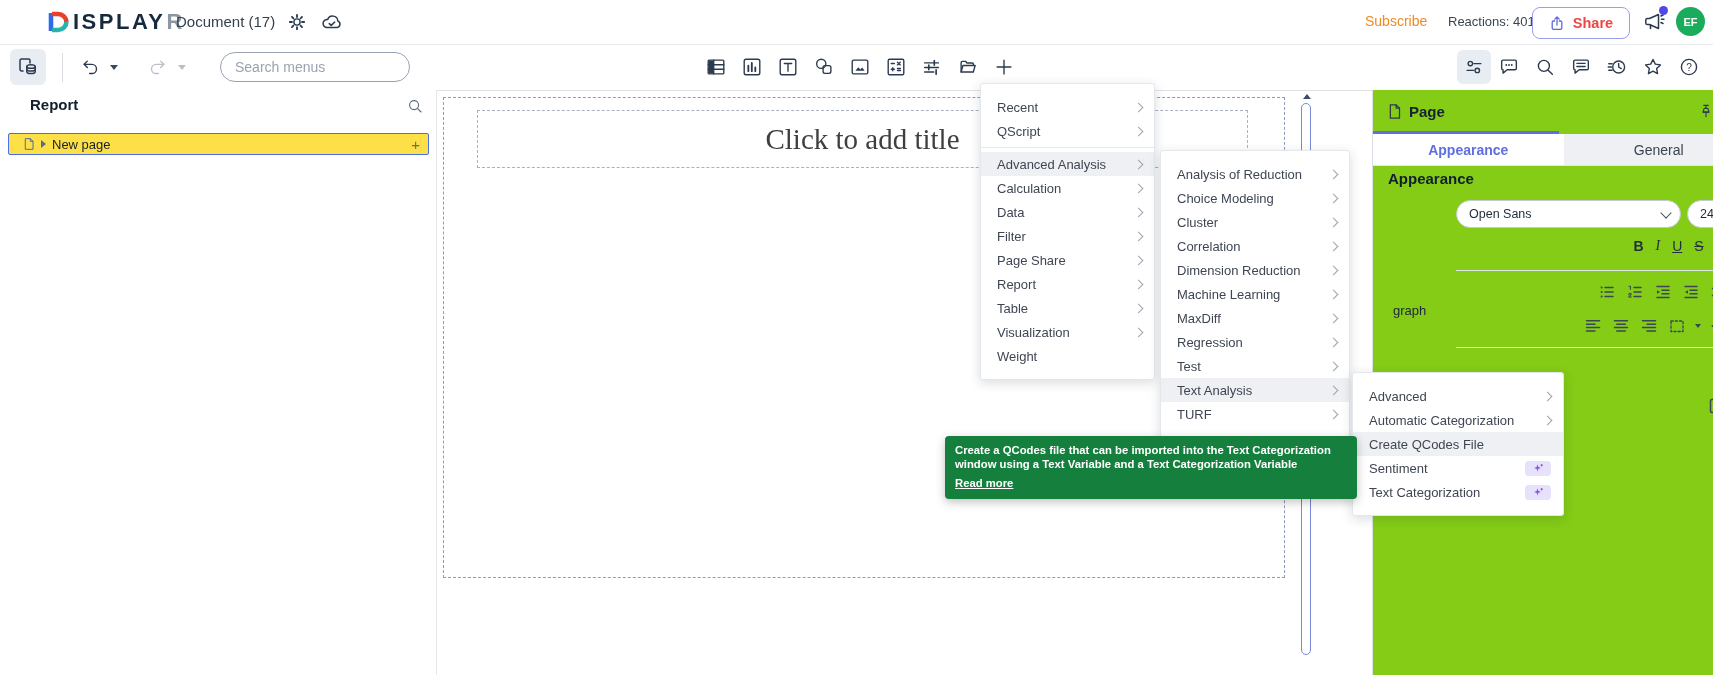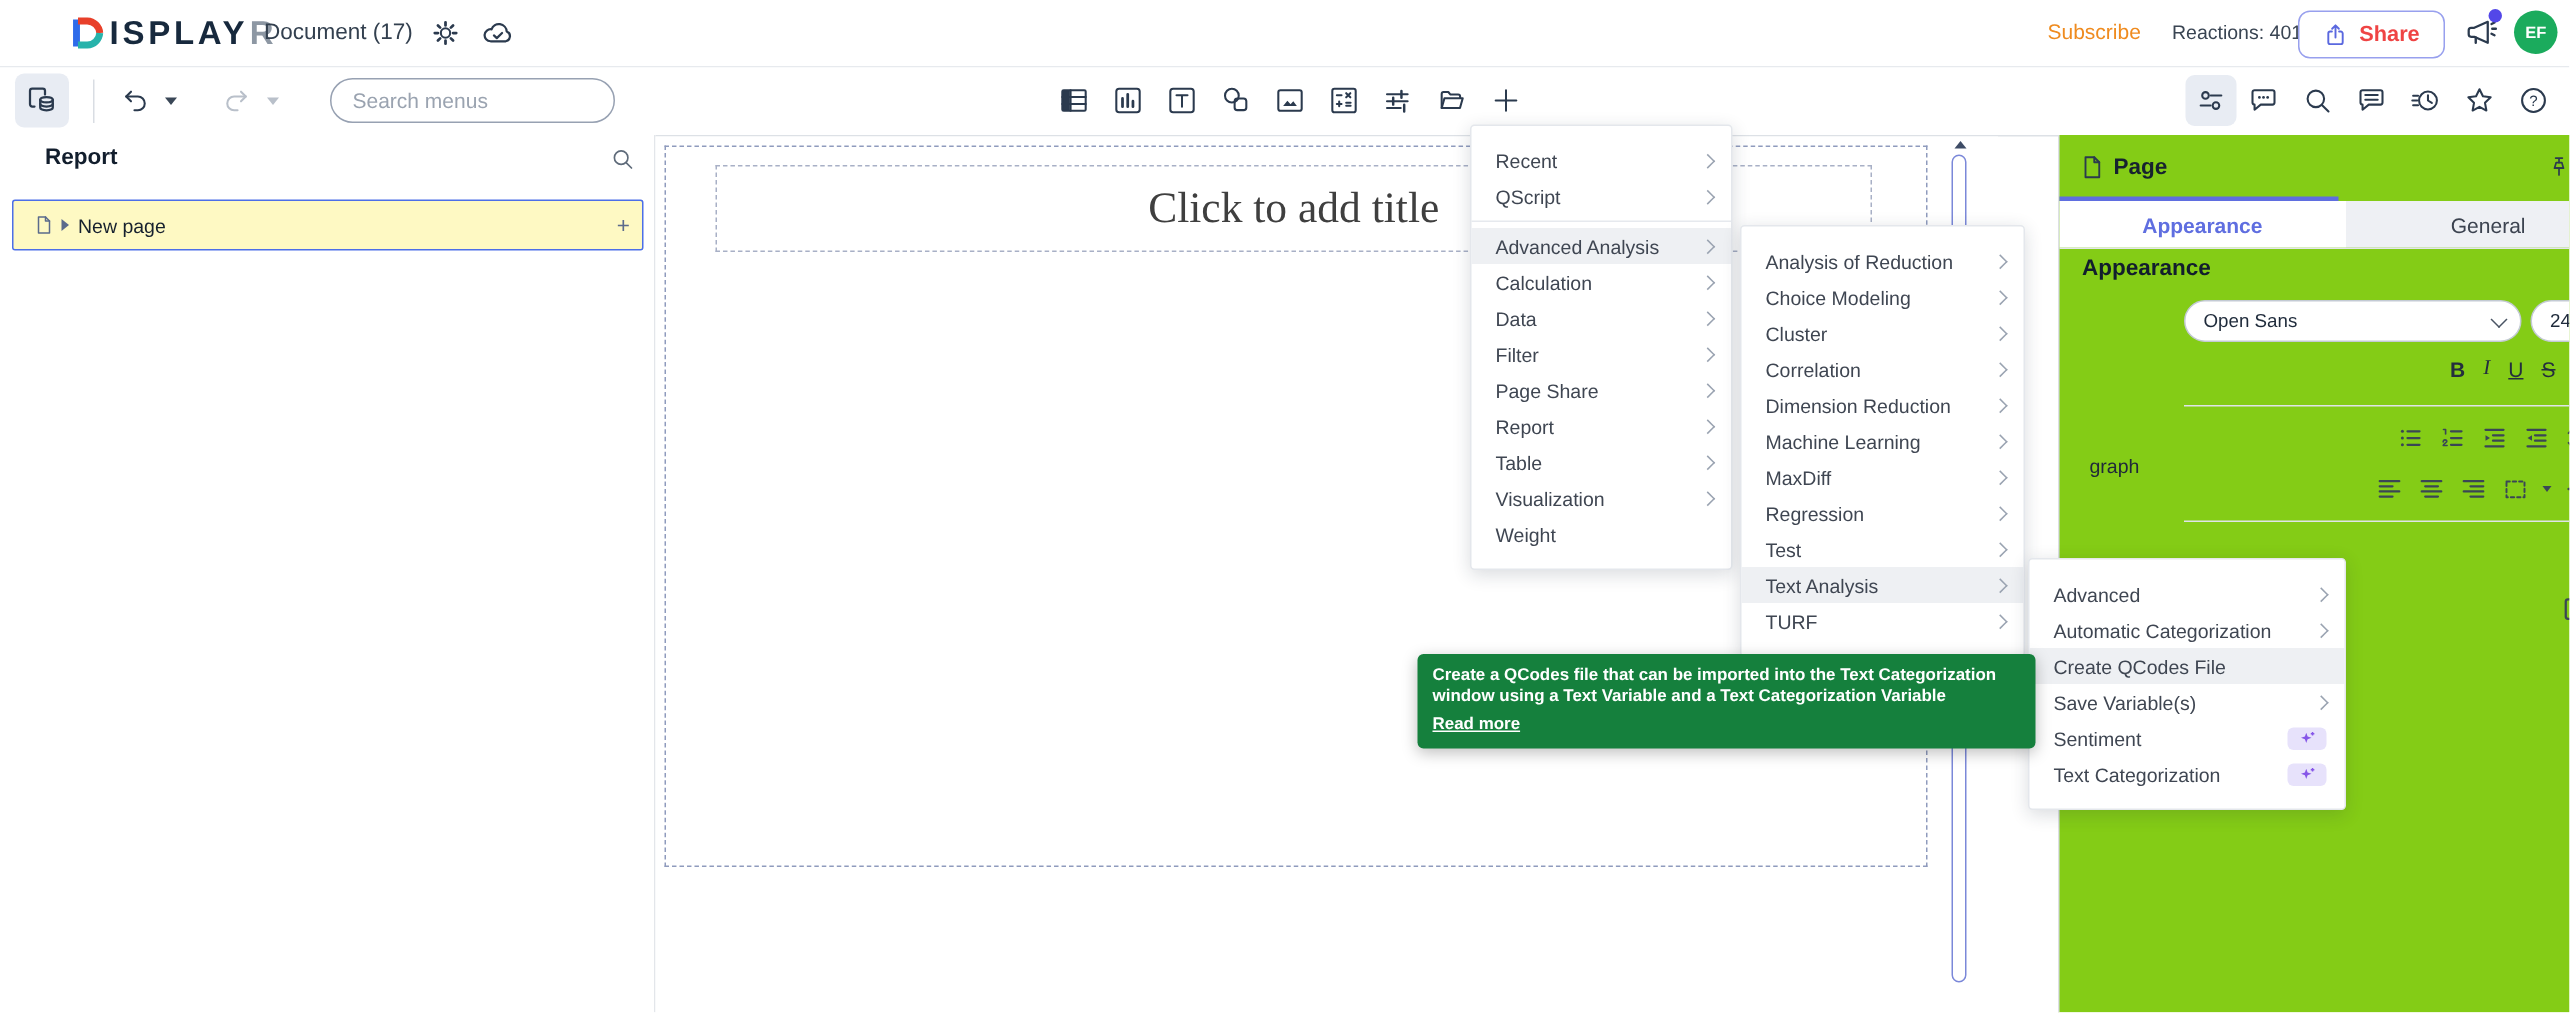--- a/index.html
+++ b/index.html
@@ -14,21 +14,21 @@
   #toolbar{left:0;top:45px;width:1713px;height:45px;border-bottom:1px solid #dde1e6;background:#fff;}
   .logo{display:flex;align-items:center;gap:1px;}
   .logo-main{font-size:22px;font-weight:800;letter-spacing:2.5px;color:#17293d;}
   .logo-r{font-size:22px;font-weight:600;letter-spacing:2.5px;color:#8d97a3;}
   .searchbox{box-sizing:border-box;width:190px;height:30px;border:1px solid #97a1b2;border-radius:15px;padding:0 14px;font-size:14px;color:#33404f;outline:none;font-family:"Liberation Sans",sans-serif;}
   .searchbox::placeholder{color:#9aa3b0;}
   .caret{width:0;height:0;border-left:4px solid transparent;border-right:4px solid transparent;border-top:5px solid #3a4757;}
   .caret.dim{border-top-color:#b9c0ca;}
   
   #sidebar{left:0;top:90px;width:436px;height:585px;border-right:1px solid #e3e6ea;background:#fff;}
-  .pagerow{box-sizing:border-box;display:flex;align-items:center;gap:6px;background:#fef9c3;border:1px solid #4c6fe8;border-radius:2px;padding:0 8px 0 14px;height:34px;}
+  .pagerow{box-sizing:border-box;display:flex;align-items:center;gap:6px;background:#fde047;border:1px solid #4c6fe8;border-radius:2px;padding:0 8px 0 14px;height:22px;}
   .tri-right{width:0;height:0;border-top:4px solid transparent;border-bottom:4px solid transparent;border-left:5px solid #5b6b8c;}
   
   .dash{border:1px dashed #8f9bbd;}
   .dash2{border:1px dashed #a8b0c6;font-family:Liberation Serif, serif;}
   
   #panel{left:1372px;top:90px;width:381px;height:585px;border-left:1px solid #dcdfe5;background:#84cc16;text-align:right;}
   .tabbar{position:absolute;left:0;top:44px;width:381px;height:31px;border-bottom:1px solid #e2e5ea;display:flex;}
   .tab{flex:1;display:flex;align-items:center;justify-content:center;font-size:14px;cursor:pointer;}
   .chevdown{width:7px;height:7px;border-right:1.6px solid #4a5564;border-bottom:1.6px solid #4a5564;transform:rotate(45deg);margin-top:-3px;}
   .selectbox{box-sizing:border-box;display:flex;align-items:center;justify-content:space-between;border:1px solid #c3cad4;border-radius:14px;height:28px;padding:0 10px 0 12px;font-size:12.5px;color:#1e2a3a;background:#fff;cursor:pointer;}
@@ -451,24 +451,20 @@
         <span class="rchev"></span>
       </div>
     <div class="mrow">
         <span>Automatic Categorization</span>
         <span class="rchev"></span>
       </div>
     <div class="mrow hl">
         <span>Create QCodes File</span>
       </div>
     <div class="mrow">
-        <span>Save Variable(s)</span>
-        <span class="rchev"></span>
-      </div>
-    <div class="mrow">
         <span>Sentiment</span>
       <span class="aibadge">
           <svg width="11" height="11" viewBox="0 0 11 11">
             <path d="M4.5 1.5 5.4 4l2.6.9-2.6.9-.9 2.6-.9-2.6L1 4.9 3.6 4z" fill="#8656e8"></path>
             <path d="M8.7 1v2.4M7.5 2.2h2.4" stroke="#8656e8" stroke-width="1"></path>
           </svg>
         </span>
     </div>
     <div class="mrow">
         <span>Text Categorization</span>

